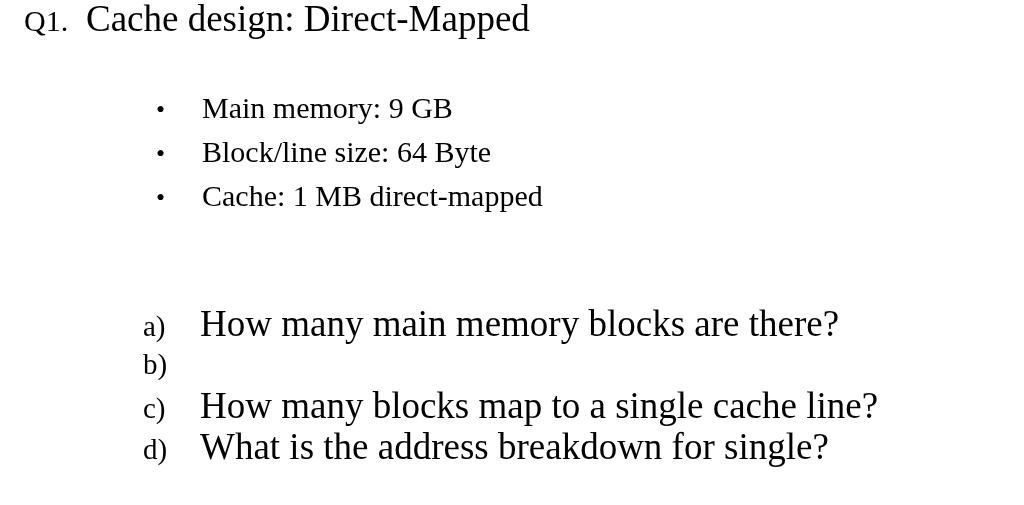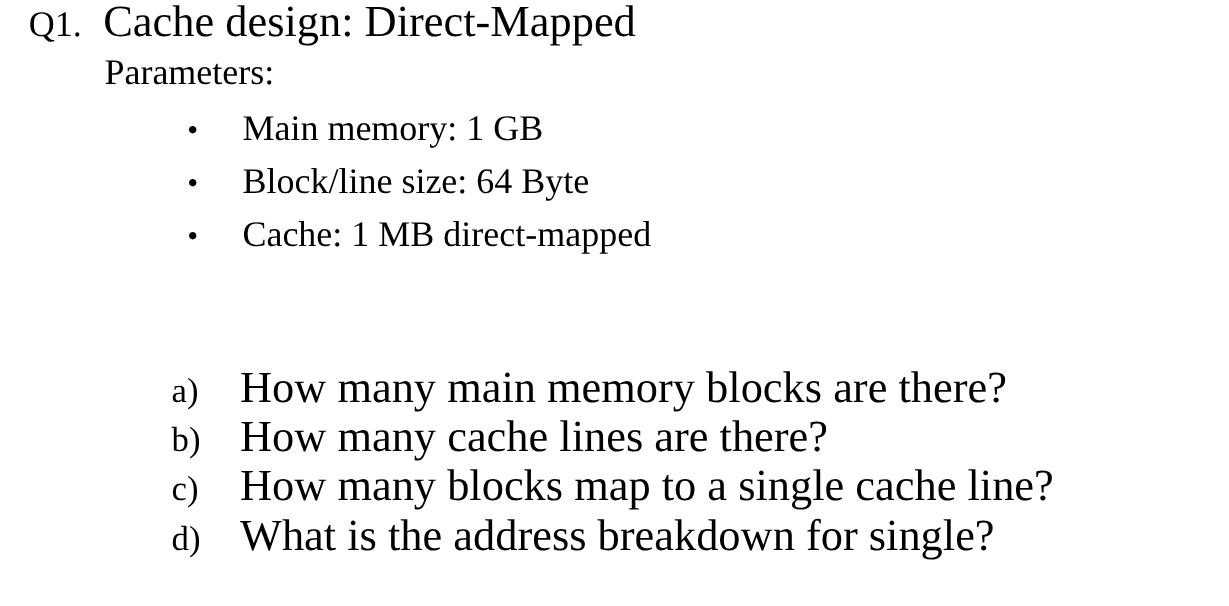--- a/index.html
+++ b/index.html
@@ -121,46 +121,44 @@
 </head>
 <body>
 
 <div class="page">
 
   <div class="q-heading">
     <span class="q-number">Q1.</span>
     <span class="q-title">Cache design: Direct-Mapped</span>
   </div>
 
-  <div class="params-label">Parameters:</div>
 
   <ul class="bullet-list">
     <li class="bullet-item">
       <span class="bullet-dot">•</span>
-      <span class="bullet-text">Main memory: 1 GB</span>
+      <span class="bullet-text">Main memory: 9 GB</span>
     </li>
     <li class="bullet-item">
       <span class="bullet-dot">•</span>
       <span class="bullet-text">Block/line size: 64 Byte</span>
     </li>
     <li class="bullet-item">
       <span class="bullet-dot">•</span>
       <span class="bullet-text">Cache: 1 MB direct-mapped</span>
     </li>
   </ul>
 
 
   <ol class="question-list">
     <li class="question-item">
       <span class="question-marker">a)</span>
       <span class="question-text">How many main memory blocks are there?</span>
     </li>
     <li class="question-item">
       <span class="question-marker">b)</span>
-      <span class="question-text">How many cache lines are there?</span>
     </li>
     <li class="question-item">
       <span class="question-marker">c)</span>
       <span class="question-text">How many blocks map to a single cache line?</span>
     </li>
     <li class="question-item">
       <span class="question-marker">d)</span>
       <span class="question-text">What is the address breakdown for single?</span>
     </li>
   </ol>

